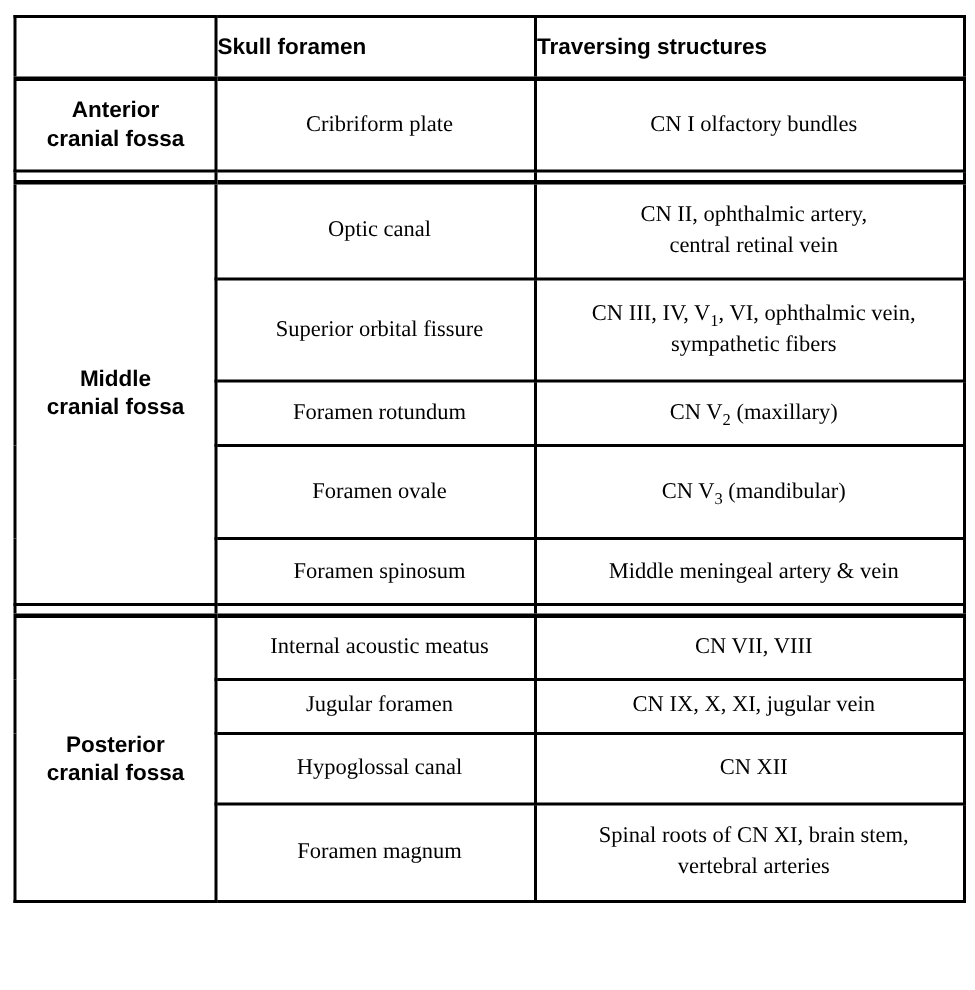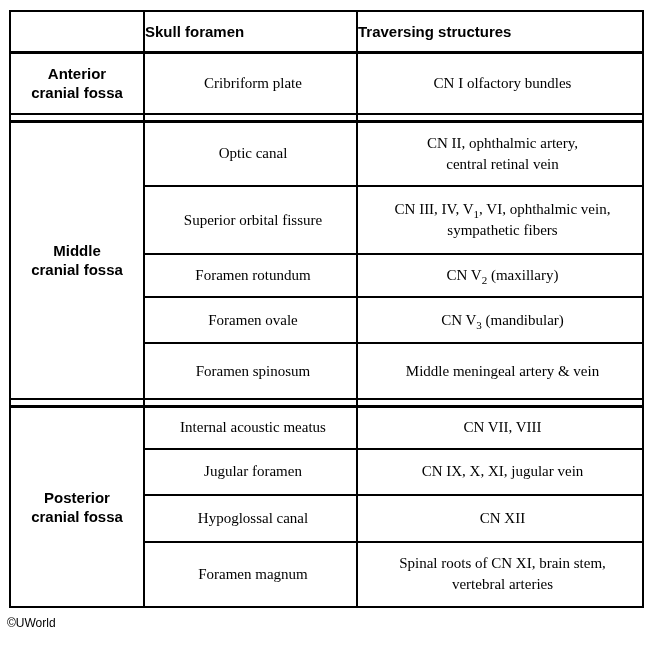--- a/index.html
+++ b/index.html
@@ -104,48 +104,47 @@
           <td class="structures-cell">CN II, ophthalmic artery,<br>central retinal vein</td>
         </tr>
         <tr style="height: 68px; margin-left: 36px;">
           <td class="foramen-cell">Superior orbital fissure</td>
           <td class="structures-cell">CN III, IV, V<sub>1</sub>, VI, ophthalmic vein,<br>sympathetic fibers</td>
         </tr>
         <tr style="height: 43px;">
           <td class="foramen-cell">Foramen rotundum</td>
           <td class="structures-cell">CN V<sub>2</sub> (maxillary)</td>
         </tr>
-        <tr style="height: 46px;">
+        <tr style="height: 62px;">
           <td class="foramen-cell">Foramen ovale</td>
           <td class="structures-cell">CN V<sub>3</sub> (mandibular)</td>
         </tr>
-        <tr style="height: 56px;">
+        <tr style="height: 44px;">
           <td class="foramen-cell">Foramen spinosum</td>
           <td class="structures-cell">Middle meningeal artery &amp; vein</td>
         </tr>
         <tr class="spacer-row">
           <td></td>
           <td></td>
           <td></td>
         </tr>
         <tr style="height: 42px;">
           <td class="fossa-cell" rowspan="4">Posterior<br>cranial fossa</td>
           <td class="foramen-cell">Internal acoustic meatus</td>
           <td class="structures-cell">CN VII, VIII</td>
         </tr>
-        <tr style="height: 46px;">
+        <tr style="height: 36px;">
           <td class="foramen-cell">Jugular foramen</td>
           <td class="structures-cell">CN IX, X, XI, jugular vein</td>
         </tr>
         <tr style="height: 47px;">
           <td class="foramen-cell">Hypoglossal canal</td>
           <td class="structures-cell">CN XII</td>
         </tr>
         <tr style="height: 65px;">
           <td class="foramen-cell">Foramen magnum</td>
           <td class="structures-cell">Spinal roots of CN XI, brain stem,<br>vertebral arteries</td>
         </tr>
       </tbody>
   </table>
 
 
-  <div class="copyright">©UWorld</div>
 </div>
 
 </body></html>

